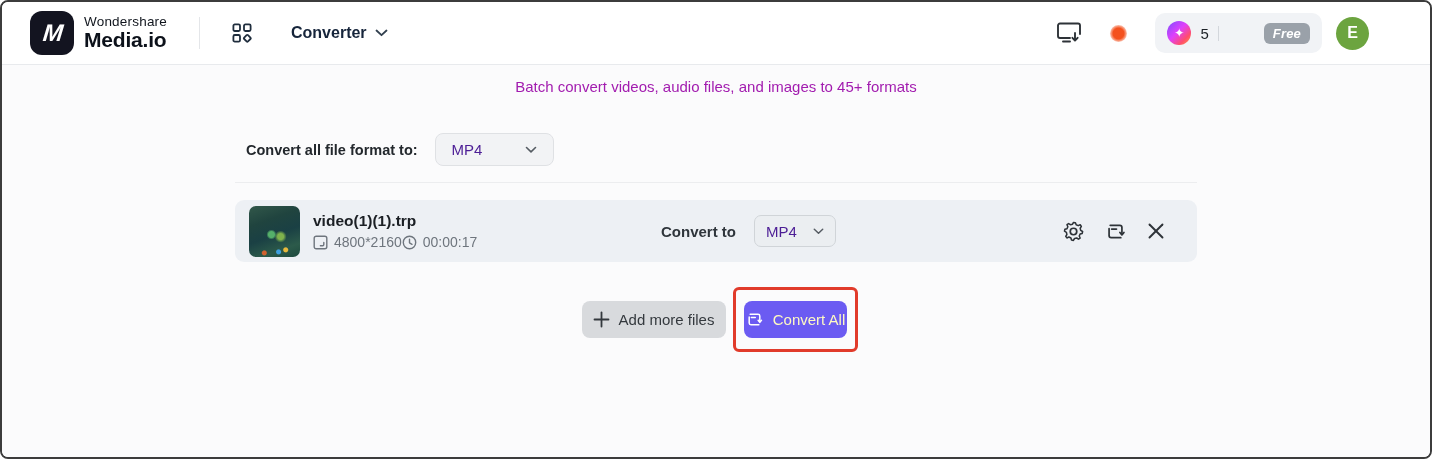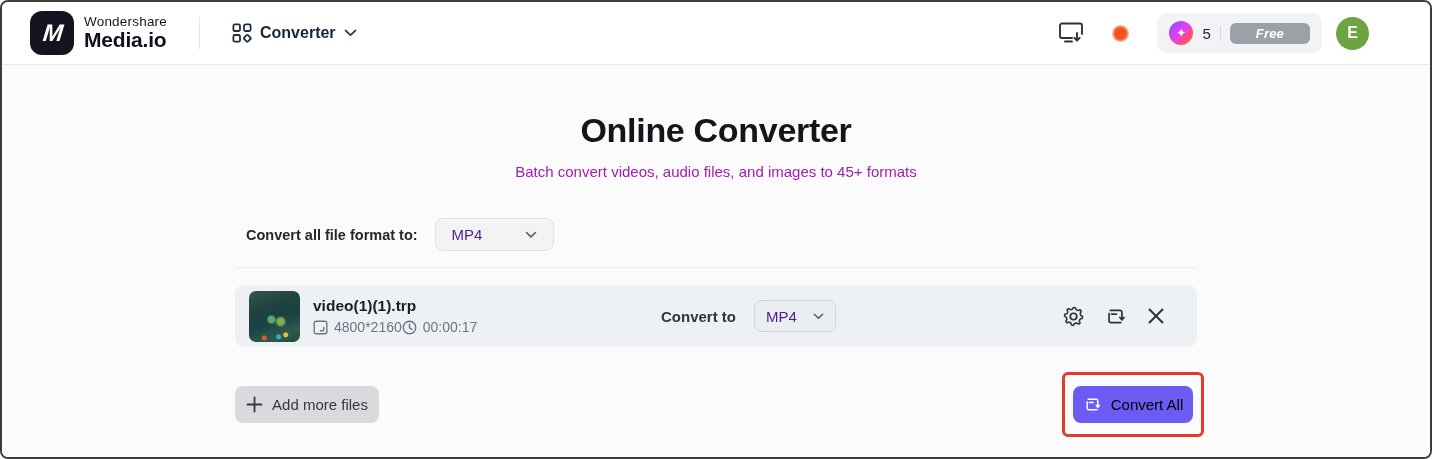--- a/index.html
+++ b/index.html
@@ -27,21 +27,21 @@
   }
   .logo-m {
     color: #fff; font-size: 24px; font-weight: 800; font-style: italic;
     transform: skewX(-6deg); letter-spacing: -1px;
   }
   .brand-text { margin-left: 10px; display: flex; flex-direction: column; line-height: 1.05; }
   .brand-top { font-size: 13.5px; color: #10151d; letter-spacing: 0.2px; }
   .brand-bottom { font-size: 21px; font-weight: 800; color: #0c111a; letter-spacing: -0.2px; }
   .nav-divider { width: 1px; height: 32px; background: #e4e6e9; margin: 0 32px; }
   .nav-item { display: flex; align-items: center; gap: 8px; cursor: pointer; }
-  .nav-item-label { font-size: 16px; font-weight: 700; color: #16253b; }
+  .nav-item-label { font-size: 16px; font-weight: 700; color: #16253b; margin-left: 31px; }
   .nav-right { display: flex; align-items: center; }
   .icon-btn { display: flex; align-items: center; justify-content: center; cursor: pointer; }
   .orange-dot {
     width: 17px; height: 17px; border-radius: 50%; margin-left: 28px;
     background: radial-gradient(circle, #f4511e 0%, #f4511e 45%, rgba(244,81,30,0.35) 70%, rgba(244,81,30,0) 100%);
   }
   .credits-pill {
     margin-left: 28px; height: 40px; background: #f1f3f6; border-radius: 10px;
     display: flex; align-items: center; padding: 0 12px; gap: 9px; cursor: pointer;
   }
@@ -49,21 +49,21 @@
     width: 24px; height: 24px; border-radius: 50%;
     background: linear-gradient(135deg, #7c4dff 0%, #e040fb 45%, #ff4d6d 75%, #ff9e40 100%);
     display: flex; align-items: center; justify-content: center;
     color: #fff; font-size: 12px;
   }
   .credits-count { font-size: 15px; color: #1c2127; }
   .pill-sep { width: 1px; height: 15px; background: #d3d7dc; }
   .free-badge {
     background: #9aa1a9; color: #fff; border-radius: 6px;
     font-size: 13px; font-weight: 700; font-style: italic;
-    padding: 3px 26px; letter-spacing: 0.2px;
+    padding: 3px 9px; letter-spacing: 0.2px; margin-left: 36px;
   }
   .avatar {
     width: 33px; height: 33px; border-radius: 50%; background: #6ca43f; margin-left: 14px;
     color: #fff; font-size: 16px; font-weight: 700;
     display: flex; align-items: center; justify-content: center; cursor: pointer;
   }
   
   .main { flex: 1; background: #fbfbfc; }
   .hero-title {
     margin-top: 46px; text-align: center;
@@ -101,28 +101,28 @@
   .file-meta { display: flex; align-items: center; }
   .meta-item { display: flex; align-items: center; gap: 6px; font-size: 14px; color: #6e757d; }
   .convert-group { display: flex; align-items: center; }
   .convert-to-label { font-size: 15px; font-weight: 700; color: #2f353b; }
   .select-row {
     width: 82px; height: 32px; margin-left: 18px; padding: 0 11px;
     background: #ebeef1; border: 1px solid #d0d4d8; border-radius: 7px;
   }
   .row-icons { display: flex; align-items: center; gap: 19px; margin-left: 226px; }
   
-  .actions { margin-top: 25px; display: flex; align-items: center; justify-content: space-between; }
+  .actions { margin-top: 25px; display: flex; align-items: center; justify-content: center; }
   .btn {
     display: flex; align-items: center; justify-content: center; gap: 9px;
     height: 37px; border-radius: 8px; font-size: 15px; cursor: pointer; border: none;
     font-family: "Liberation Sans", "DejaVu Sans", sans-serif;
   }
   .btn-gray { width: 144px; background: #d8dadd; color: #34393e; }
-  .btn-purple { width: 120px; background: #6b5bf2; color: #000000; font-weight: 500; }
+  .btn-purple { width: 103px; background: #6b5bf2; color: #fef9c3; font-weight: 500; }
   .annotation-box {
     border: 3px solid #e13b2b; border-radius: 6px;
     padding: 11px 8px; margin-left: 7px; margin-right: -7px;
   }
 </style>
 </head>
 <body>
 
 <div class="frame">
 
@@ -171,21 +171,20 @@
         <span class="pill-sep"></span>
         <span class="free-badge">Free</span>
       </div>
       <div class="avatar">
         <span>E</span>
       </div>
     </div>
   </header>
 
   <main class="main">
-    <h1 class="hero-title">Online Converter</h1>
     <p class="hero-subtitle">Batch convert videos, audio files, and images to 45+ formats</p>
 
     <div class="content">
 
       <div class="format-bar">
         <span class="format-label">Convert all file format to:</span>
         <div class="select select-main">
           <span class="select-value">MP4</span>
           <span class="icon-btn">
             <svg width="12" height="8" viewBox="0 0 12 8" fill="none" stroke="#565c63" stroke-width="1.6" stroke-linecap="round" stroke-linejoin="round">

